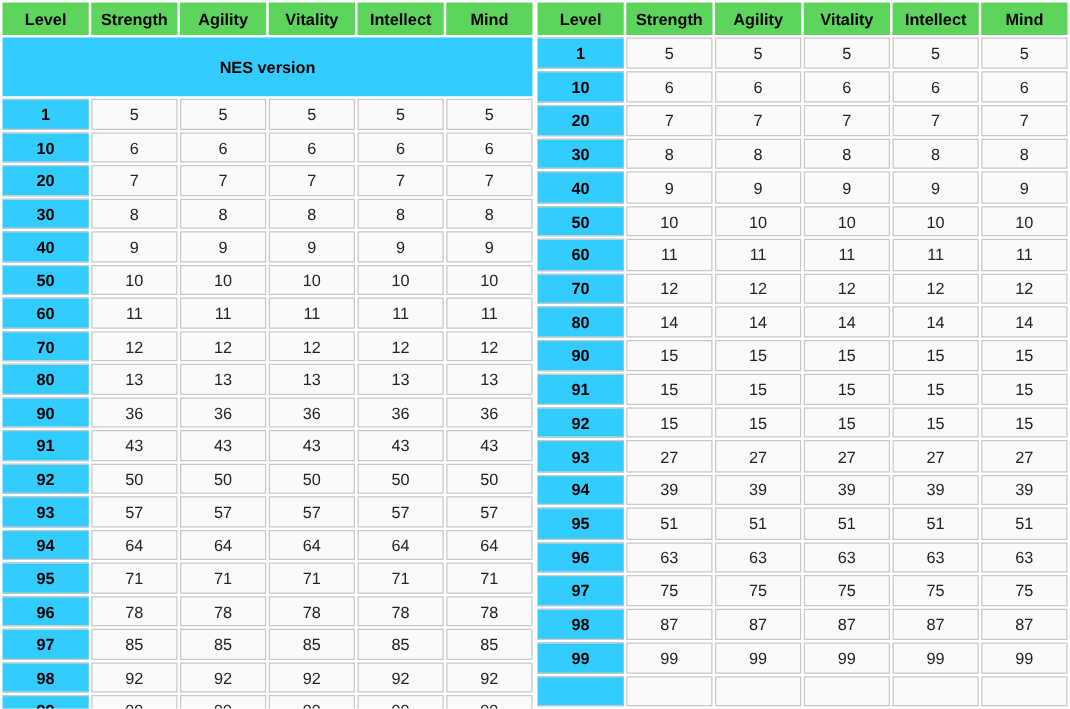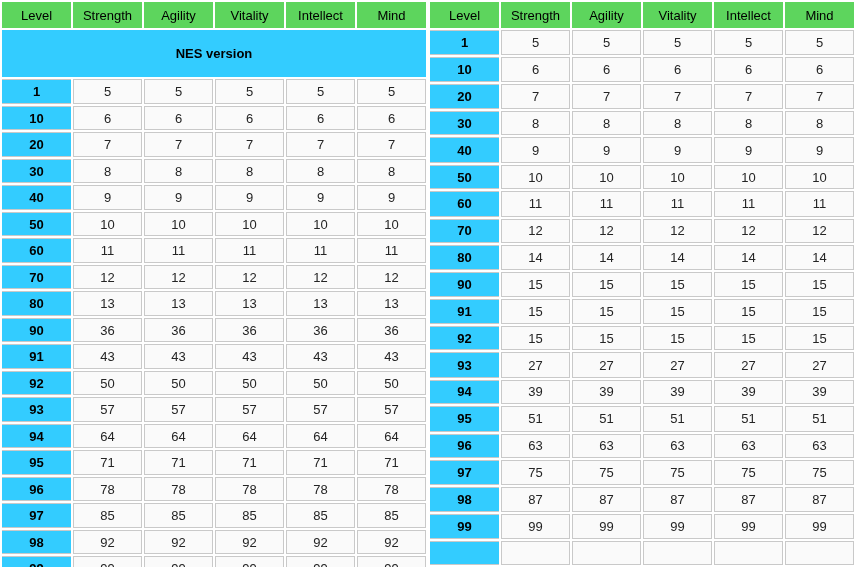--- a/index.html
+++ b/index.html
@@ -26,21 +26,21 @@
     border-spacing: 2px;
     table-layout: fixed;
     width: 428px;
     flex: 0 0 428px;
   }
 
   th {
     background: var(--green);
     color: #000;
     font-size: 13px;
-    font-weight: normal;
+    font-weight: bold;
     height: 26px;
     padding: 0;
     vertical-align: middle;
   }
 
   tr.band td {
     background: var(--cyan);
     color: #000;
     font-size: 13px;
     font-weight: bold;

